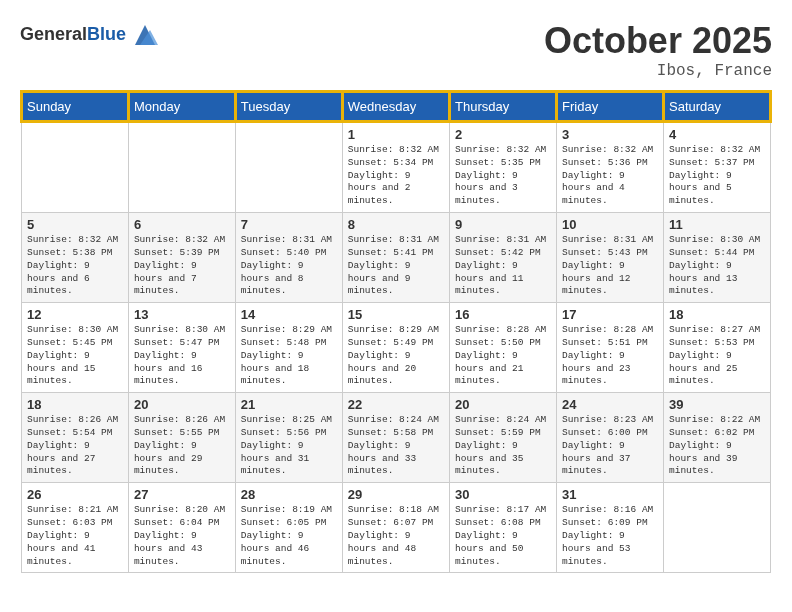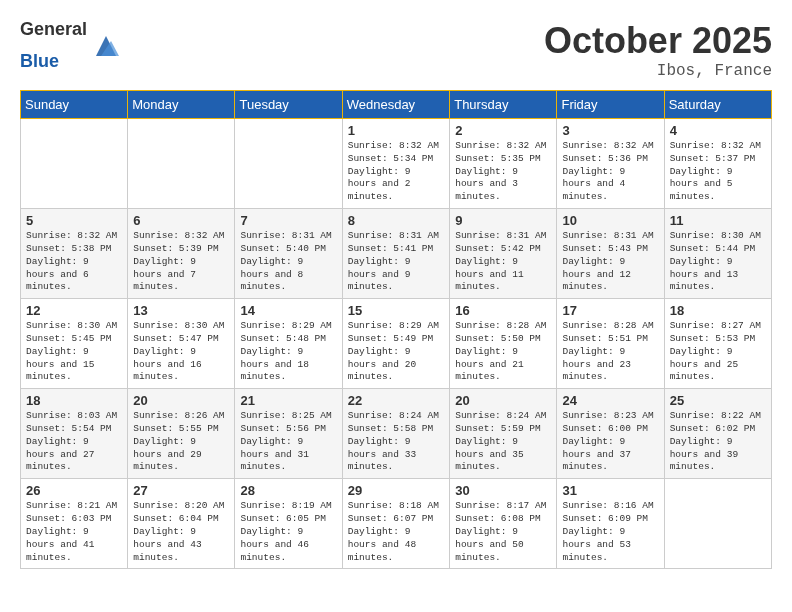--- a/index.html
+++ b/index.html
@@ -18,23 +18,21 @@
       justify-content: space-between;
       align-items: flex-start;
       margin-bottom: 10px;
     }
     .logo {
       display: flex;
       align-items: center;
     }
     .logo-text {
       display: flex;
-      flex-direction: column;
       line-height: 1.1;
-      gap: 12px;
     }
     .logo-general {
       font-size: 18px;
       font-weight: bold;
       color: #333;
     }
     .logo-blue {
       font-size: 18px;
       font-weight: bold;
       color: #1a5ca8;
@@ -61,21 +59,21 @@
       width: 100%;
       border-collapse: collapse;
       border: 1px solid #ccc;
     }
     .calendar th {
       background-color: #2060b0;
       color: #fff;
       font-size: 13px;
       padding: 6px 4px;
       text-align: left;
-      border: 1px solid #eab308;
+      border: 3px solid #eab308;
       font-weight: normal;
     }
     .calendar td {
       border: 1px solid #ccc;
       vertical-align: top;
       padding: 4px 5px;
       font-size: 10px;
       color: #333;
       height: 88px;
       width: 108px;
@@ -268,21 +266,21 @@
             <span class="day-number">18</span>
             <div class="day-info">Sunrise: 8:27 AM
 Sunset: 5:53 PM
 Daylight: 9 hours
 and 25 minutes.</div>
           </td>
         </tr>
         <tr>
           <td>
             <span class="day-number">18</span>
-            <div class="day-info">Sunrise: 8:03 AM
+            <div class="day-info">Sunrise: 8:26 AM
 Sunset: 5:54 PM
 Daylight: 9 hours
 and 27 minutes.</div>
           </td>
           <td>
             <span class="day-number">20</span>
             <div class="day-info">Sunrise: 8:26 AM
 Sunset: 5:55 PM
 Daylight: 9 hours
 and 29 minutes.</div>
@@ -309,21 +307,21 @@
 and 35 minutes.</div>
           </td>
           <td>
             <span class="day-number">24</span>
             <div class="day-info">Sunrise: 8:23 AM
 Sunset: 6:00 PM
 Daylight: 9 hours
 and 37 minutes.</div>
           </td>
           <td>
-            <span class="day-number">25</span>
+            <span class="day-number">39</span>
             <div class="day-info">Sunrise: 8:22 AM
 Sunset: 6:02 PM
 Daylight: 9 hours
 and 39 minutes.</div>
           </td>
         </tr>
         <tr>
           <td>
             <span class="day-number">26</span>
             <div class="day-info">Sunrise: 8:21 AM

